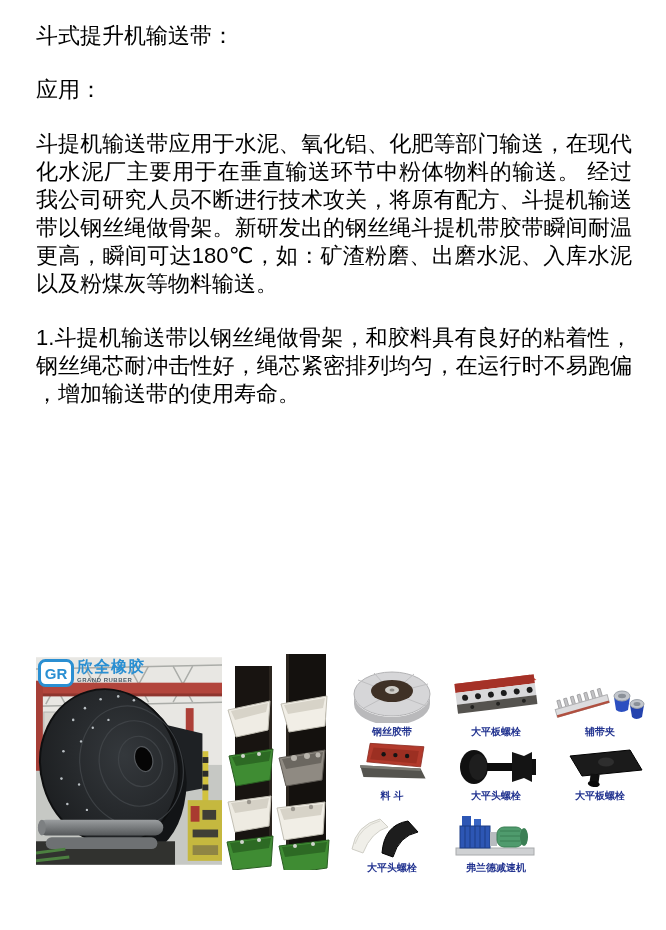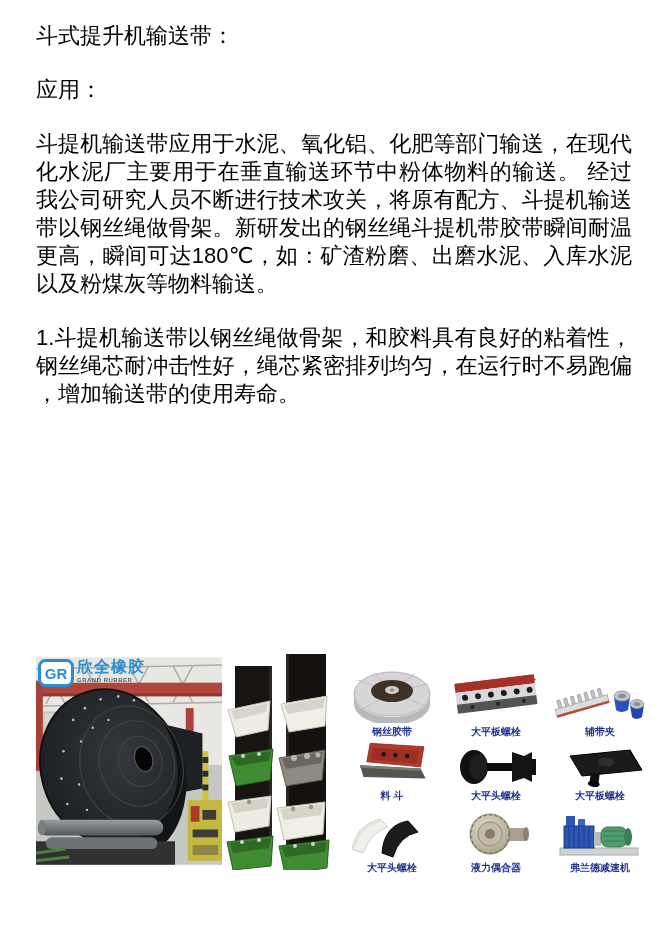--- a/index.html
+++ b/index.html
@@ -299,38 +299,20 @@
 
       <div class="cell">
         <svg width="96" height="48" viewBox="0 0 96 48" xmlns="http://www.w3.org/2000/svg">
           <path d="M8,38 Q12,14 36,8 L44,16 Q27,21 19,42 Z" fill="#f0efe9" stroke="#cfcec6"></path>
           <path d="M11,33 Q17,15 36,10" fill="none" stroke="#d8d7cf"></path>
           <path d="M38,42 Q40,14 64,10 L74,21 Q55,25 49,46 Z" fill="#1d1d1d" stroke="#000000"></path>
         </svg>
         <span class="cap">大平头螺栓</span>
       </div>
 
-      <div class="cell">
-        <svg width="96" height="48" viewBox="0 0 96 48" xmlns="http://www.w3.org/2000/svg">
-          <defs>
-            <radialGradient id="gCoup" cx="0.4" cy="0.35" r="0.8">
-              <stop offset="0" stop-color="#e2dcc8"></stop>
-                <stop offset="1" stop-color="#a39b86"></stop>
-            </radialGradient>
-          </defs>
-          <rect x="60" y="17" width="18" height="13" fill="#a8a090"></rect>
-          <ellipse cx="78" cy="23" rx="3" ry="7" fill="#8a8272"></ellipse>
-          <circle cx="42" cy="23" r="20" fill="url(#gCoup)" stroke="#8a8274"></circle>
-          <circle cx="42" cy="23" r="19" fill="none" stroke="#6e6758" stroke-dasharray="3,2.5"></circle>
-          <circle cx="42" cy="23" r="13" fill="#c3bba8"></circle>
-          <circle cx="42" cy="23" r="12" fill="none" stroke="#958d7a"></circle>
-          <circle cx="42" cy="23" r="5" fill="#857d6a"></circle>
-        </svg>
-        <span class="cap">液力偶合器</span>
-      </div>
 
       <div class="cell">
         <svg width="96" height="48" viewBox="0 0 96 48" xmlns="http://www.w3.org/2000/svg">
           <rect x="8" y="37" width="78" height="7" fill="#cfd1d3" stroke="#a8aaac"></rect>
           <rect x="14" y="5" width="9" height="11" fill="#2d56b4"></rect>
           <rect x="26" y="8" width="7" height="8" fill="#3a66c4"></rect>
           <rect x="12" y="15" width="30" height="22" fill="#2d56b4" stroke="#1d3c85"></rect>
           <path d="M17,15 V37 M22,15 V37 M27,15 V37 M32,15 V37 M37,15 V37" stroke="#1d3c85"></path>
           <rect x="42" y="21" width="7" height="14" fill="#b8bcc0"></rect>
           <rect x="49" y="16" width="26" height="20" rx="7" fill="#4f9b6d" stroke="#3b7f54"></rect>

